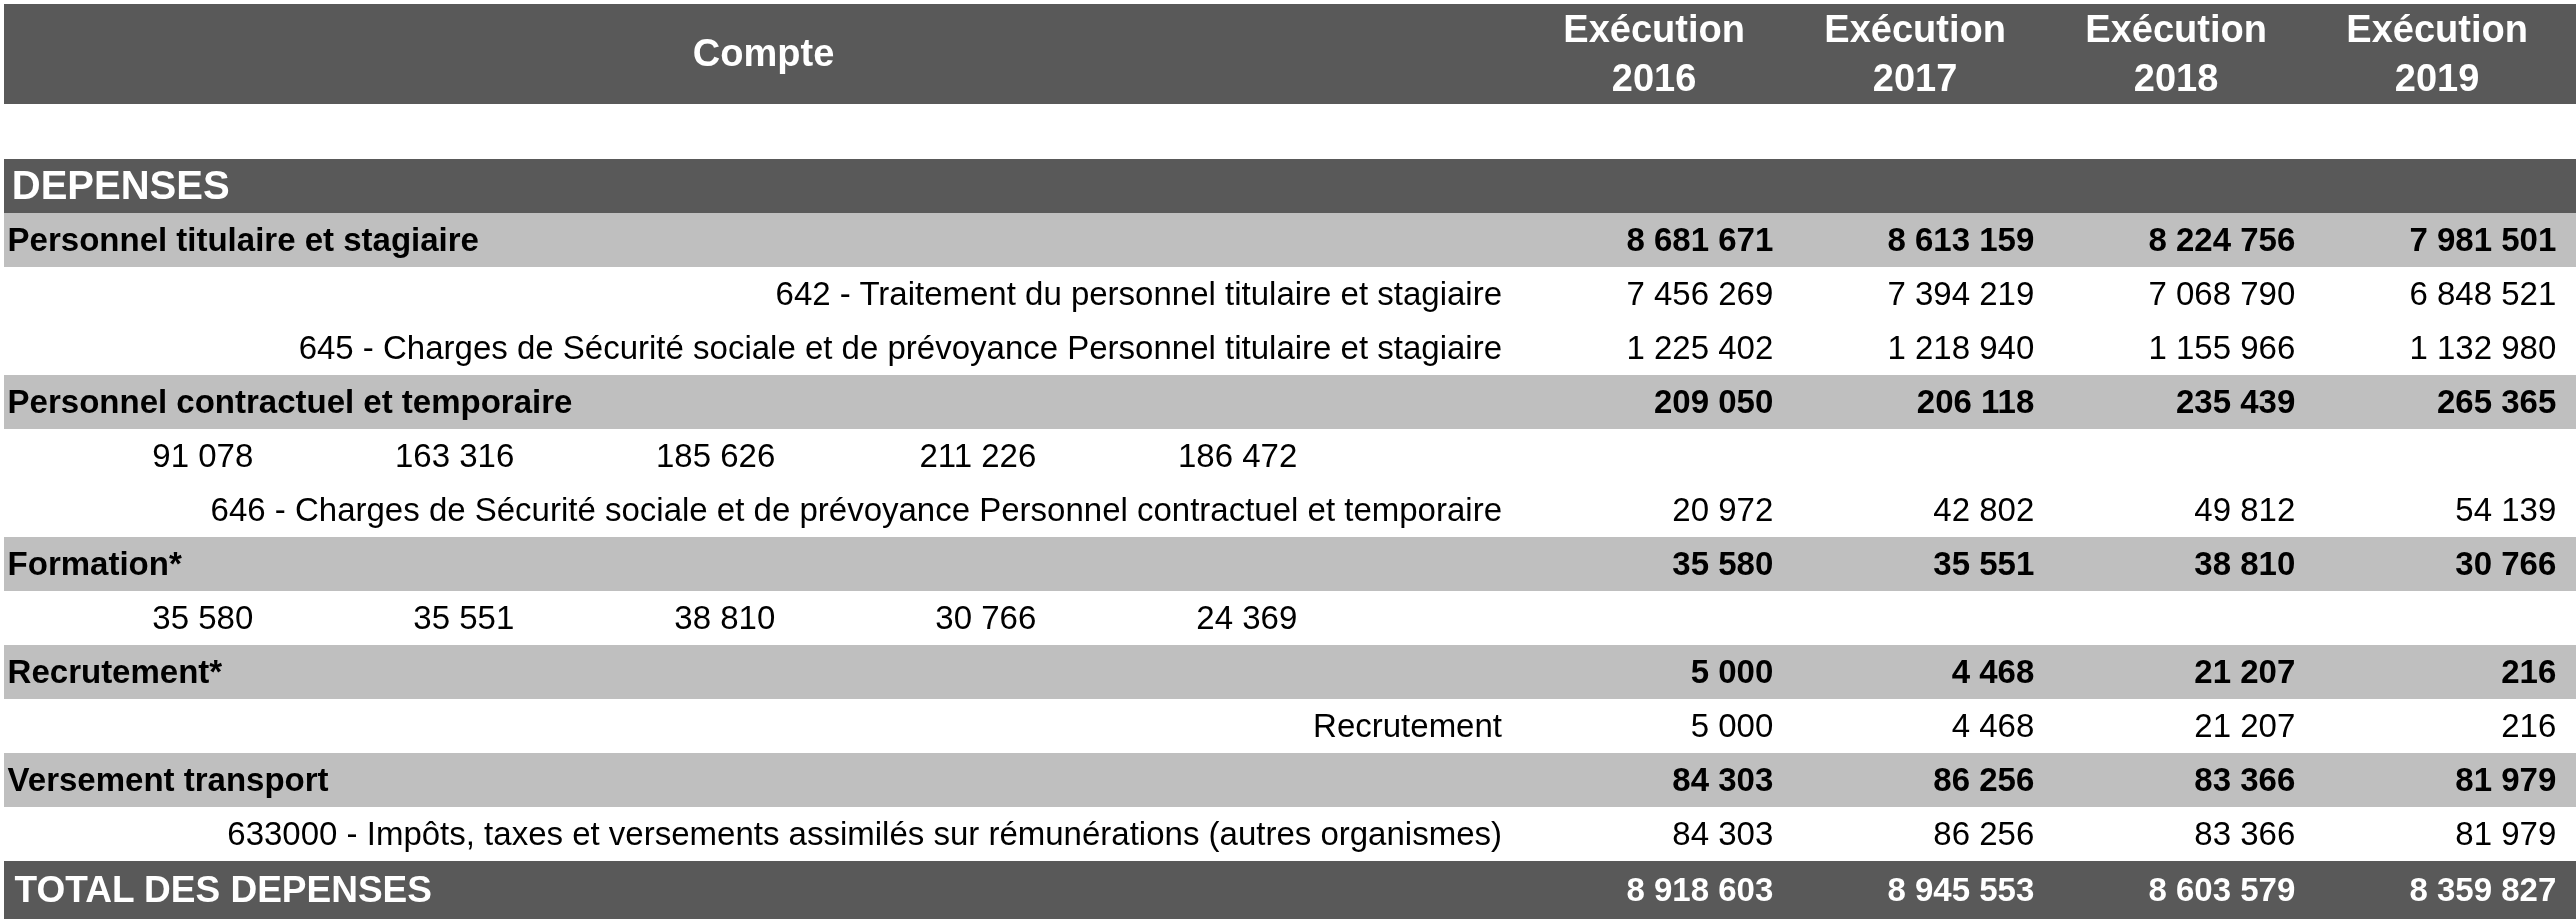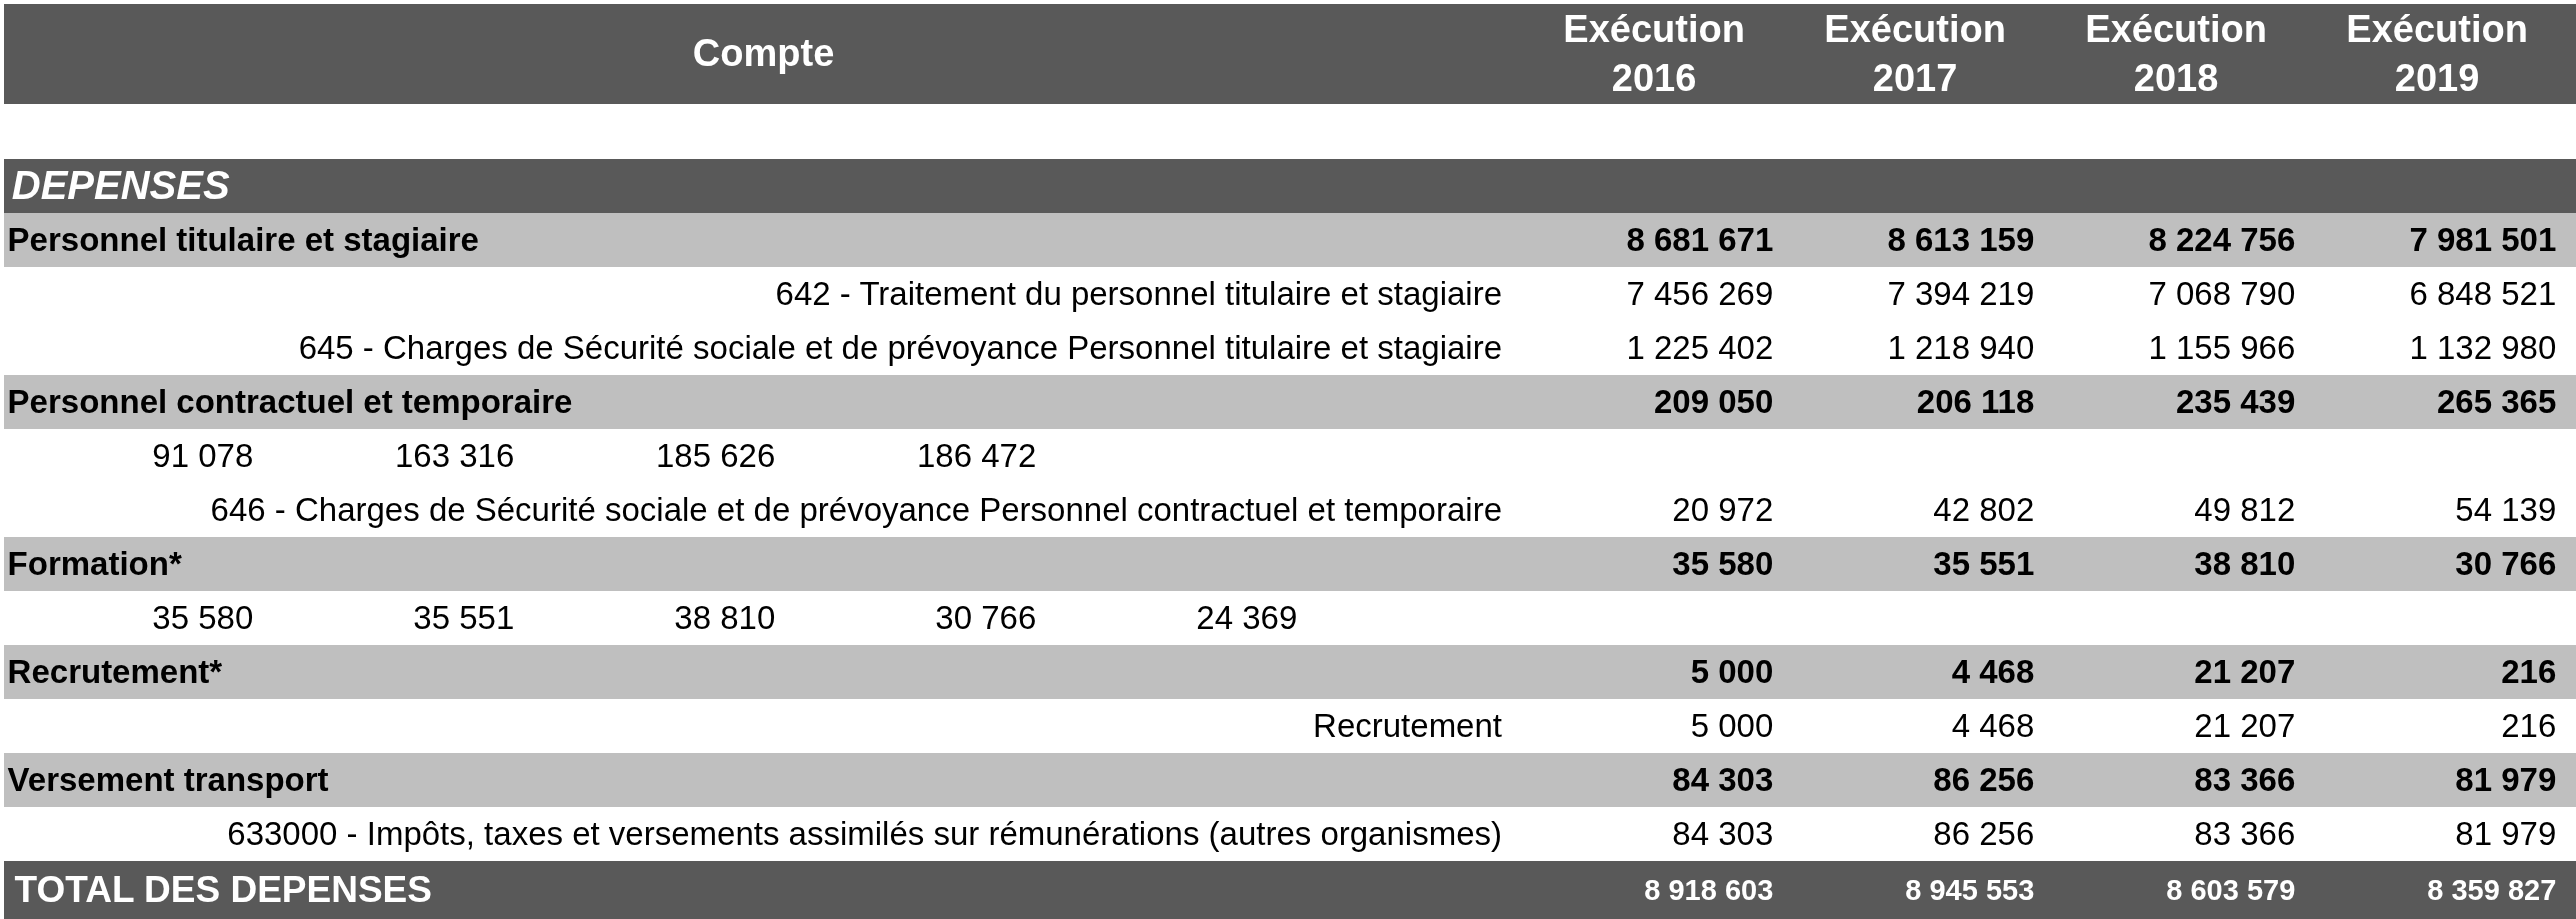--- a/index.html
+++ b/index.html
@@ -36,34 +36,34 @@
   .year-header {
     flex-direction: column; justify-content: center; align-items: center;
     padding-right: 0; font-size: 38px; line-height: 49px;
   }
 
   
   .spacer-row { height: 55px; flex: 0 0 55px; background: #ffffff; }
 
   
   .section-row { height: 54px; flex: 0 0 54px; background: #595959; color: #ffffff; font-weight: bold; font-size: 40px; }
-  .section-row .col-compte { padding-left: 8.2px; font-style: italic; }
+  .section-row .col-compte { padding-left: 8.2px; }
 
   
   .category-row { height: 54px; flex: 0 0 54px; background: #bfbfbf; font-weight: bold; font-size: 33px; }
   .category-row .col-compte { padding-left: 4px; }
 
   
   .detail-row { height: 54px; flex: 0 0 54px; background: #ffffff; font-weight: normal; font-size: 33px; }
   .detail-row .col-compte { justify-content: flex-end; padding-right: 21.6px; }
 
   
   .total-row { flex: 1 1 auto; background: #595959; color: #ffffff; font-weight: bold; font-size: 37px; }
   .total-row .col-compte { padding-left: 11px; }
-  .total-row .col-year { font-size: 29px; }
+  .total-row .col-year { font-size: 33px; }
 </style>
 </head>
 <body>
 
 <div class="screen">
   <div class="table">
 
     <div class="row header-row">
       <div class="cell col-compte">Compte</div>
       <div class="cell col-year year-header">
@@ -138,20 +138,21 @@
       <div class="cell col-year">235 439</div>
       <div class="cell col-year">265 365</div>
       <div class="cell col-year">234 884</div>
 
     </div>
 
     <div class="row detail-row">
       <div class="cell col-year">91 078</div>
       <div class="cell col-year">163 316</div>
       <div class="cell col-year">185 626</div>
+      <div class="cell col-year">211 226</div>
       <div class="cell col-year">186 472</div>
 
     </div>
 
     <div class="row detail-row">
       <div class="cell col-compte">646 - Charges de Sécurité sociale et de prévoyance Personnel contractuel et temporaire</div>
       <div class="cell col-year">20 972</div>
       <div class="cell col-year">42 802</div>
       <div class="cell col-year">49 812</div>
       <div class="cell col-year">54 139</div>

